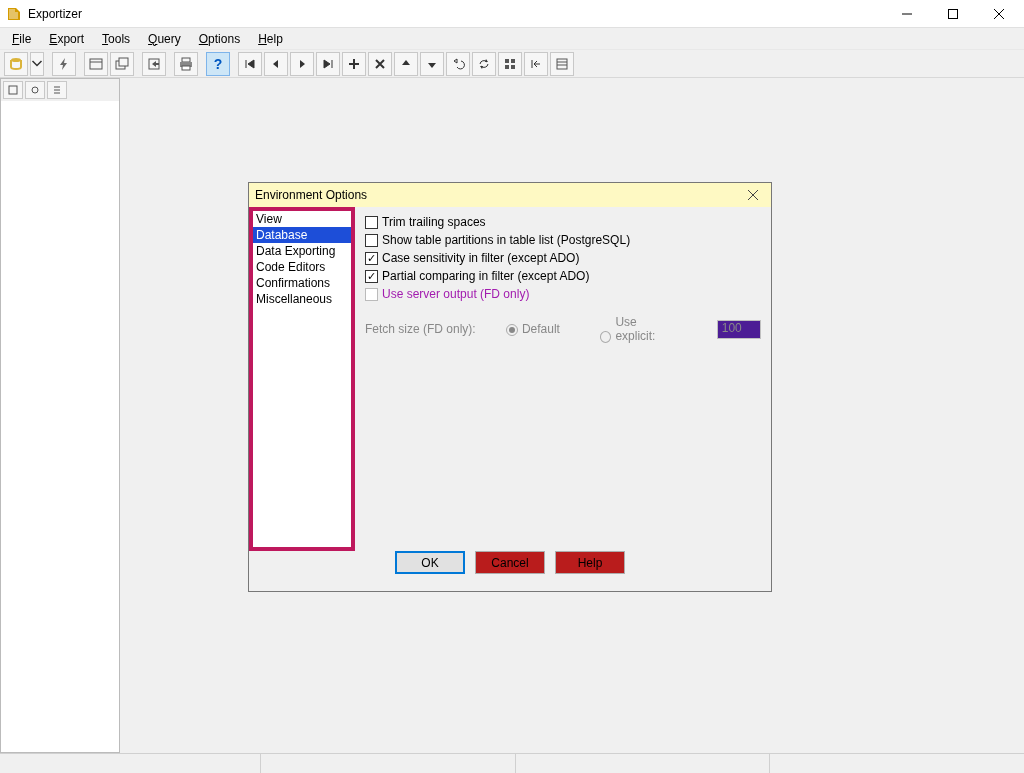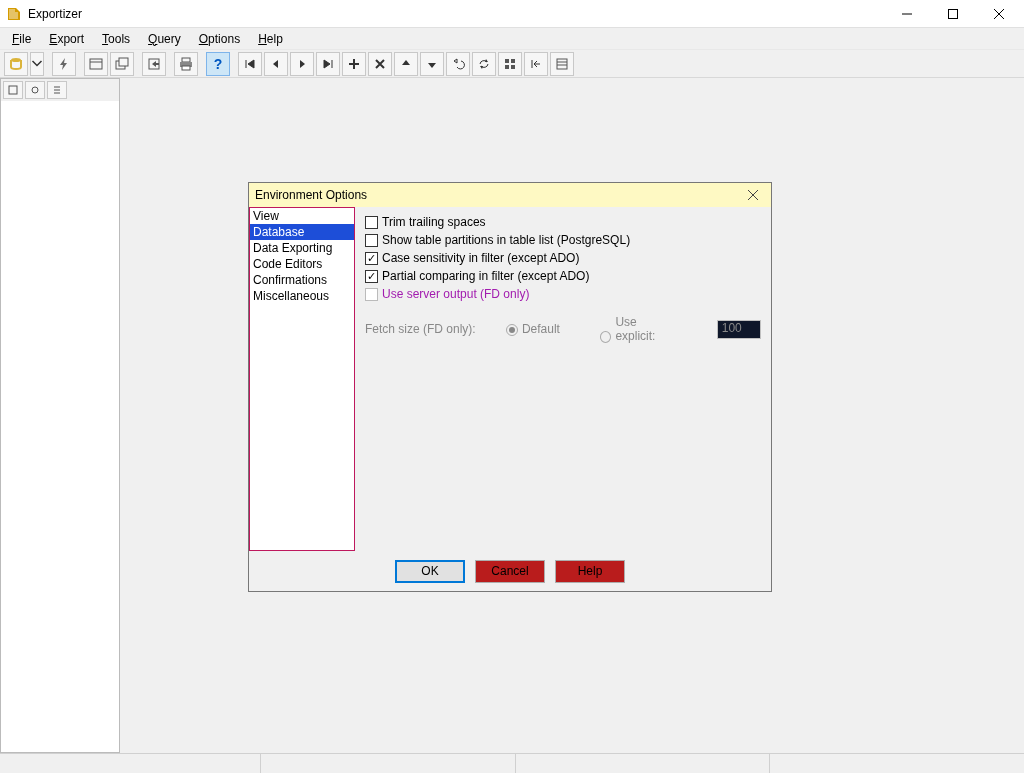--- a/index.html
+++ b/index.html
@@ -149,21 +149,21 @@
     color: #333;
   }
   .dialog-body {
     flex: 1;
     display: flex;
     padding: 0;
   }
   .dlg-sidebar {
     width: 106px;
     background: #ffffff;
-    border: 1px solid #be185d;
+    border: 4px solid #be185d;
     margin: 0;
     overflow: hidden;
   }
   .dlg-side-item {
     padding: 1px 3px;
     font-size: 12px;
     color: #000;
     white-space: nowrap;
     cursor: default;
   }
@@ -210,33 +210,32 @@
     display: inline-flex; align-items: center; justify-content: center;
   }
   .radio.sel::after {
     content: "";
     width: 6px; height: 6px; border-radius: 50%;
     background: #888;
   }
   .radio-group { display: flex; align-items: flex-end; margin-right: 40px; }
   .num-input {
     width: 46px; height: 19px;
-    background: #0f172a;
+    background: #4c1d95;
     border: 1px solid #c0c0c0;
     color: #888;
     padding: 0 4px;
     text-align: left;
     font-size: 12px;
     margin-left: auto;
   }
 
   .dialog-buttons {
     height: 40px;
     display: flex;
-    align-items: center;
     justify-content: center;
     gap: 10px;
     background: #f0f0f0;
   }
   .dlg-btn {
     width: 70px; height: 23px;
     border: 1px solid #adadad;
     background: #b91c1c;
     font-size: 12px;
     display: flex; align-items: center; justify-content: center;

